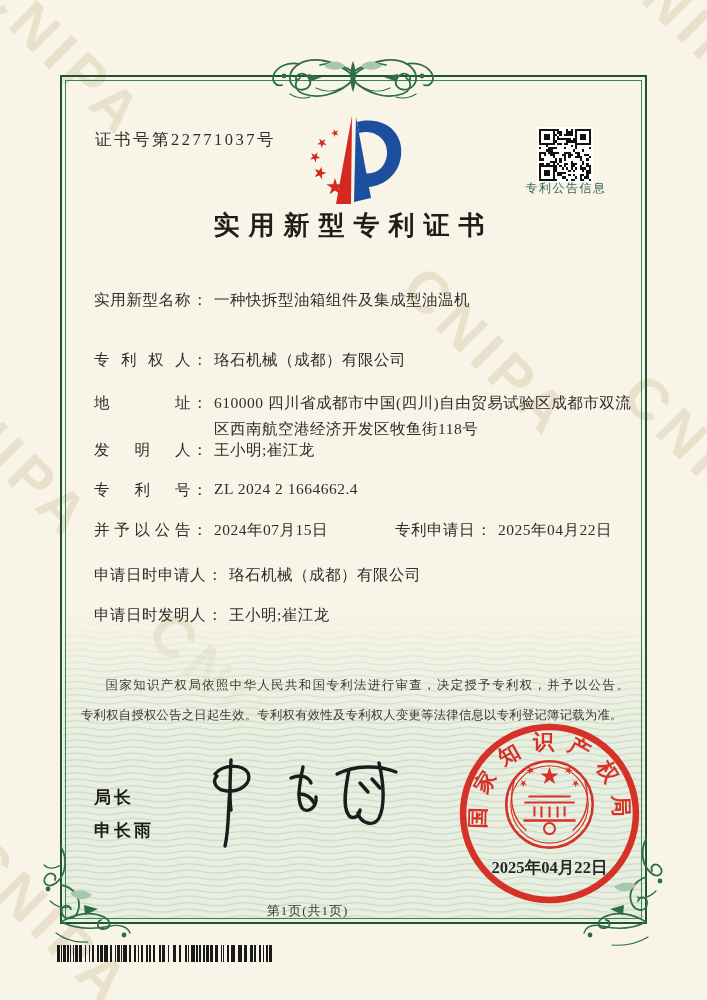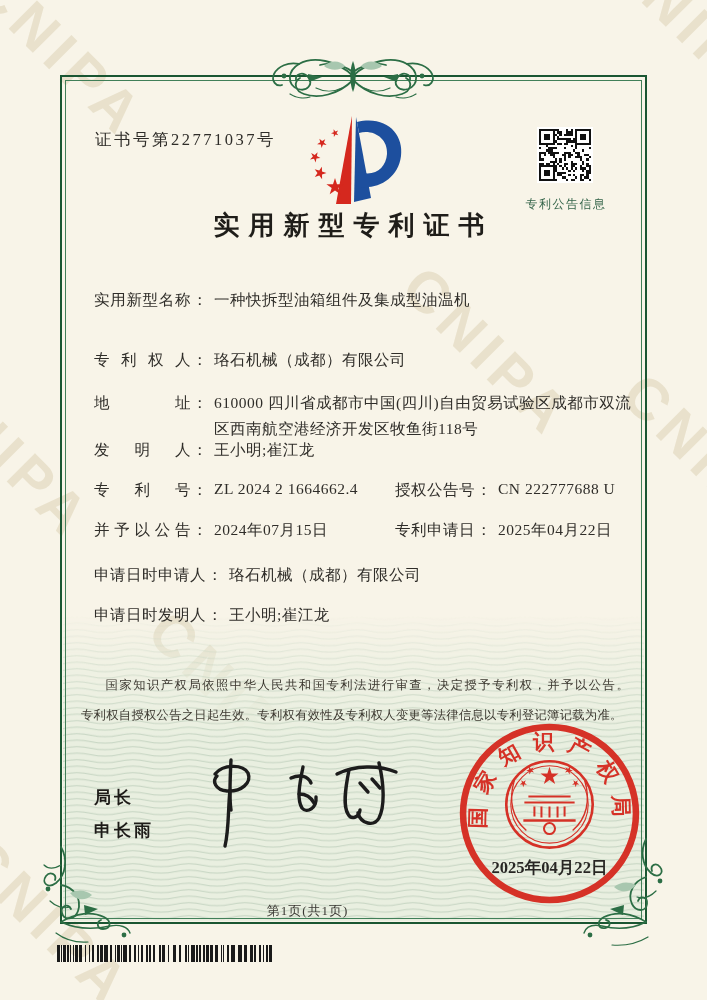--- a/index.html
+++ b/index.html
@@ -18,21 +18,21 @@
       border:2px solid #1a5632;z-index:3;}
   #border-inner{position:absolute;left:3px;top:3px;right:3px;bottom:3px;border:1px solid #417f58;}
 
   .orn{position:absolute;z-index:4;}
 
   
   .content{position:absolute;z-index:5;color:#2f2d29;}
   #cert-no{left:95px;top:129px;font-size:16.5px;letter-spacing:2.5px;}
   #logo{left:296px;top:112px;}
   #qr{left:537px;top:127px;}
-  #qr-label{left:506px;top:196px;width:120px;text-align:center;font-size:12px;letter-spacing:1.5px;color:#35654a;}
+  #qr-label{left:506px;top:180px;width:120px;text-align:center;font-size:12px;letter-spacing:1.5px;color:#35654a;}
   #title{left:0;top:208px;width:707px;text-align:center;font-size:26px;font-weight:700;letter-spacing:9px;color:#1f1d19;}
 
   .row{position:absolute;left:94px;font-size:15.5px;letter-spacing:.5px;white-space:nowrap;}
   .row .lbl{display:inline-block;width:97px;text-align:justify;text-align-last:justify;vertical-align:top;}
   .row .lbl-n{display:inline-block;vertical-align:top;}
   .row .colon{display:inline-block;margin:0 6px 0 1px;vertical-align:top;}
   .row .val{display:inline-block;vertical-align:top;}
   .row .val-wrap{display:inline-block;width:432px;white-space:normal;line-height:26px;vertical-align:top;}
   .col-r{position:absolute;left:301px;top:0;white-space:nowrap;}
   #row-name{top:290px;} #row-patentee{top:350px;} #row-address{top:390px;line-height:26px;}
@@ -325,23 +325,20 @@
   </div>
   <div class="content row" id="row-address">
     <span class="lbl">地址</span><span class="colon">：</span><span class="val-wrap">610000 四川省成都市中国(四川)自由贸易试验区成都市双流区西南航空港经济开发区牧鱼街118号</span>
   </div>
   <div class="content row" id="row-inventor">
     <span class="lbl">发明人</span><span class="colon">：</span><span class="val">王小明;崔江龙</span>
   </div>
 
   <div class="content row" id="row-pair1">
     <span class="lbl">专利号</span><span class="colon">：</span><span class="val">ZL 2024 2 1664662.4</span>
-    <span class="col-r">
-      <span class="lbl-n">授权公告号</span><span class="colon">：</span><span class="val">CN 222777688 U</span>
-    </span>
   </div>
   <div class="content row" id="row-pair2">
     <span class="lbl">并予以公告</span><span class="colon">：</span><span class="val">2024年07月15日</span>
     <span class="col-r">
       <span class="lbl-n">专利申请日</span><span class="colon">：</span><span class="val">2025年04月22日</span>
     </span>
   </div>
 
   <div class="content row" id="row-applicant0">
     <span class="lbl-n">申请日时申请人</span><span class="colon">：</span><span class="val">珞石机械（成都）有限公司</span>

